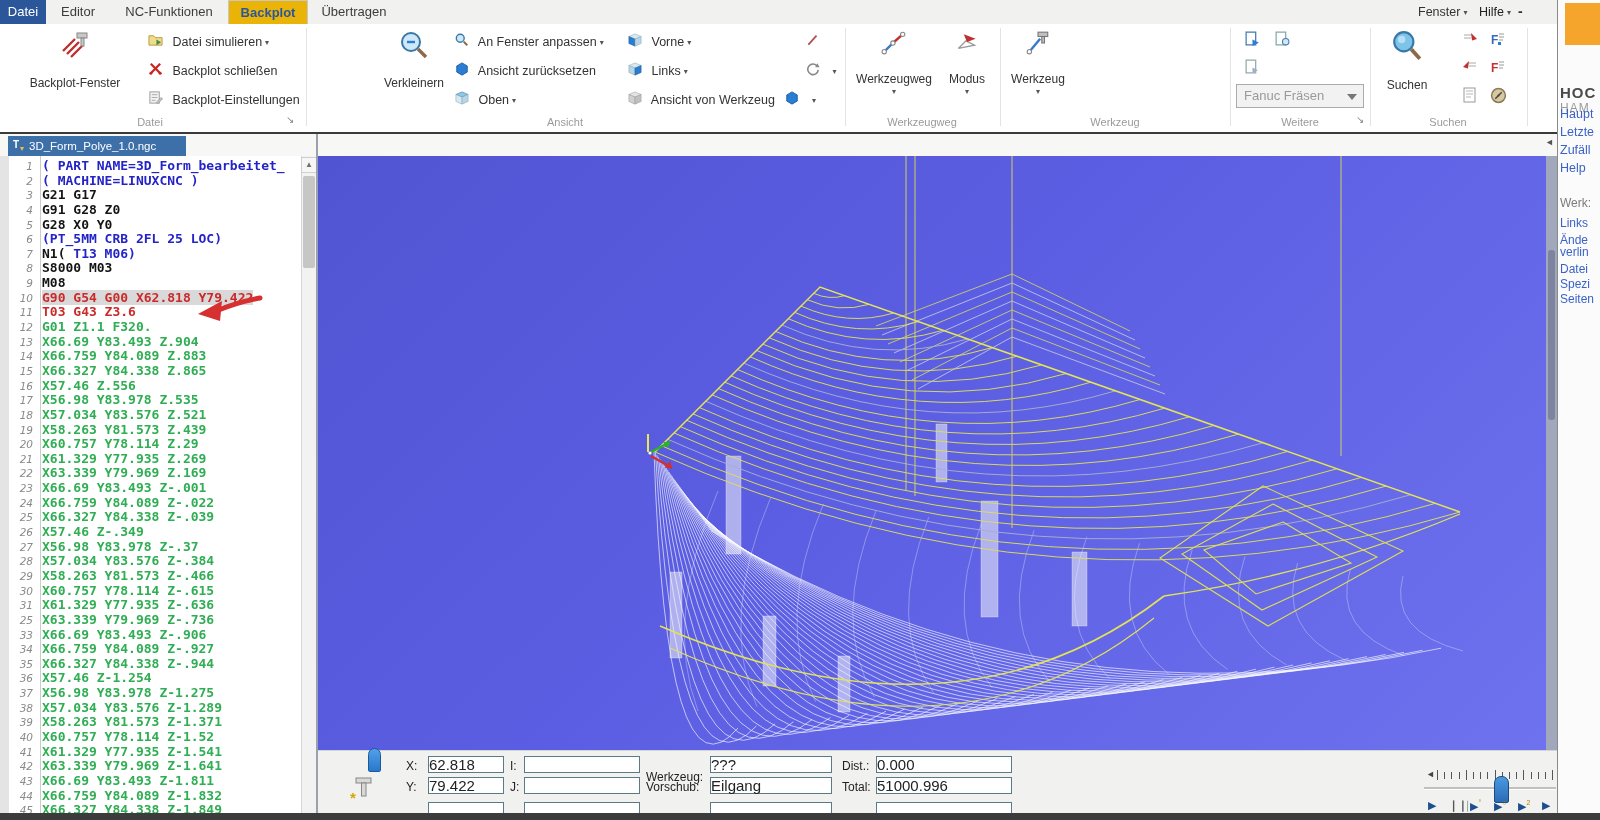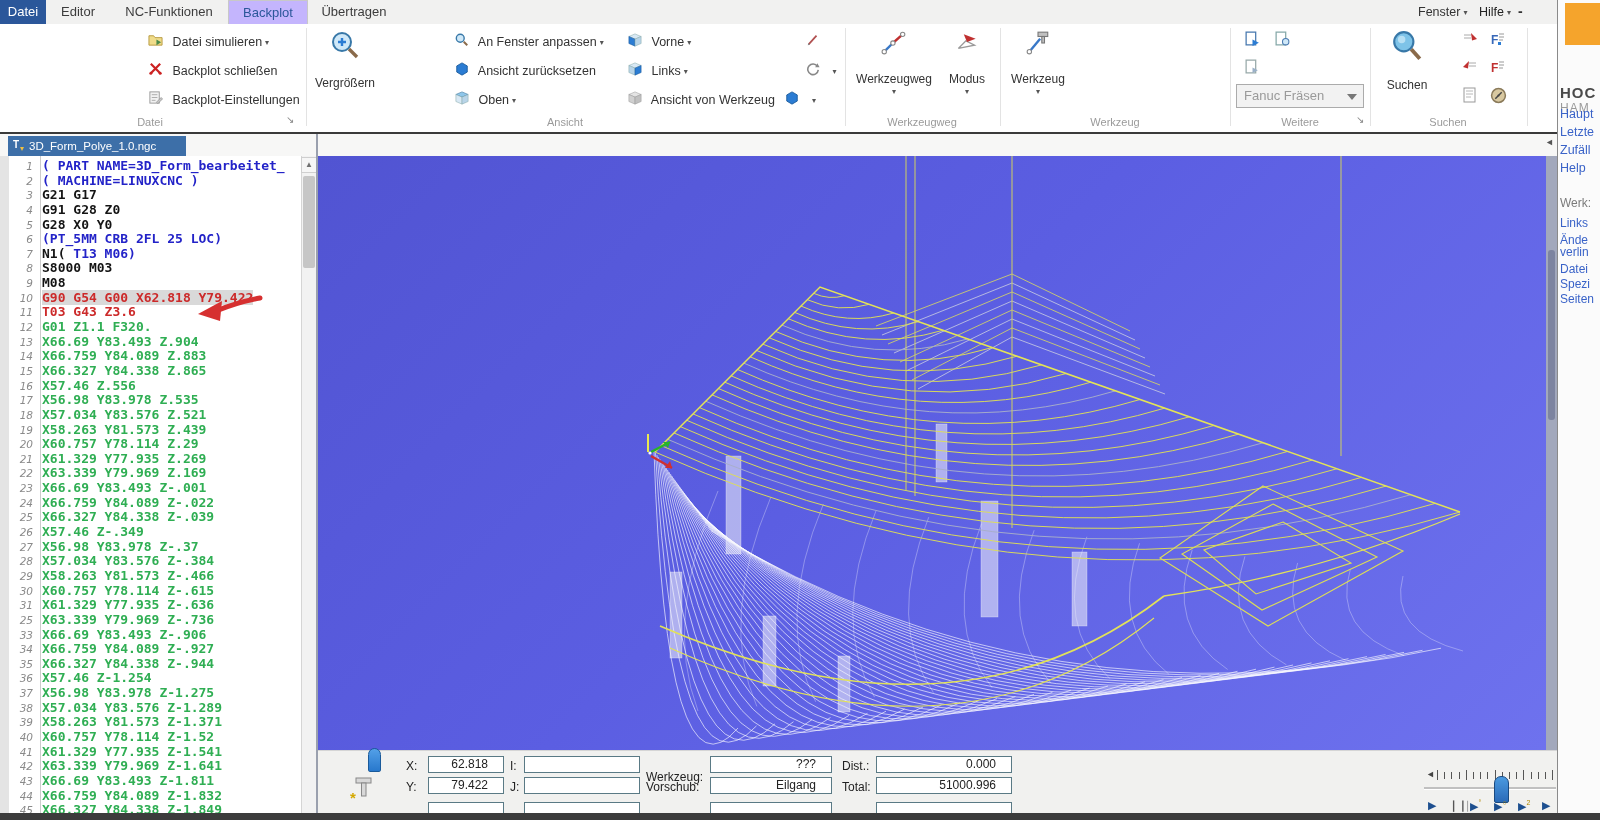--- a/index.html
+++ b/index.html
@@ -3,21 +3,21 @@
 <meta charset="utf-8">
 <style>
   html,body{margin:0;padding:0;background:#e8e8e8;}
   #app{position:relative;width:1600px;height:820px;overflow:hidden;background:#fff;
        font-family:"Liberation Sans",sans-serif;color:#222;}
   .abs{position:absolute;}
   
   #tabrow{position:absolute;left:0;top:0;width:1557px;height:24px;background:#f1f1f0;border-bottom:1px solid #d8d8d8;}
   .tab{position:absolute;top:0;height:24px;line-height:24px;text-align:center;font-size:13px;color:#3c3c3c;cursor:default;}
   .tab.app{background:#2b579a;color:#fff;}
-  .tab.active{background:#c4b5fd;color:#2b579a;border:1px solid #c8c8c8;border-bottom:none;box-sizing:border-box;}
+  .tab.active{background:#eab308;color:#2b579a;border:1px solid #c8c8c8;border-bottom:none;box-sizing:border-box;font-weight:bold;}
   #winmenu{position:absolute;top:0;height:24px;line-height:24px;font-size:12.5px;color:#333;}
   .dd{font-size:8px;color:#555;margin-left:3px;vertical-align:1px;}
   
   #ribbon{position:absolute;left:0;top:24px;width:1557px;height:108px;background:#fff;}
   .gsep{position:absolute;top:4px;width:1px;height:98px;background:#e3e3e3;}
   .glabel{position:absolute;top:92px;font-size:11px;color:#9a9a9a;text-align:center;}
   .launcher{position:absolute;top:90px;font-size:10px;color:#8a8a8a;}
   .bigbtn{position:absolute;top:2px;height:102px;text-align:center;font-size:12px;color:#333;}
   .bigbtn .bicon{display:block;margin:4px auto 0 auto;}
   .bigbtn .blabel{display:block;margin-top:14px;line-height:13px;}
@@ -53,21 +53,21 @@
   #viewport{position:absolute;left:318px;top:156px;width:1228px;height:594px;
             background:linear-gradient(135deg,#5154d2 0%,#5b5ee2 45%,#6e72ee 100%);}
   #vsplit{position:absolute;left:316px;top:134px;width:2px;height:679px;background:#9aa0ae;}
   #rstrip{position:absolute;left:1546px;top:156px;width:11px;height:594px;background:#a2a8bc;}
   #rthumb{position:absolute;left:1548px;top:250px;width:7px;height:170px;background:#7d84a0;border-radius:3px;}
   #redge{position:absolute;left:1557px;top:0;width:1px;height:813px;background:#8a8a8a;}
   
   #statusbar{position:absolute;left:318px;top:750px;width:1239px;height:63px;background:#f1f1ef;border-top:1px solid #d5d5d5;box-sizing:border-box;}
   .slabel{position:absolute;font-size:12px;color:#222;}
   .sbox{position:absolute;height:17px;background:#fff;border:1px solid #5a7a85;box-sizing:border-box;
-        font-size:12px;color:#222;text-align:right;padding-right:15px;line-height:15px;}
+        font-size:15px;color:#222;text-align:left;padding-right:15px;line-height:15px;}
   #pin{position:absolute;left:368px;top:748px;width:13px;height:24px;background:linear-gradient(#53a0e8,#2878cc);
        border:1px solid #1a5a9a;border-radius:7px 7px 2px 2px;box-sizing:border-box;}
   
   #slarrow{position:absolute;left:1426px;top:769px;font-size:9px;color:#444;}
   .tick{position:absolute;width:1px;background:#555;}
   #groove{position:absolute;left:1424px;top:787px;width:132px;height:2px;background:#c0c0c0;border-bottom:1px solid #fff;}
   #sthumb{position:absolute;left:1494px;top:776px;width:15px;height:27px;background:linear-gradient(#4a9ae0,#2a6ab8);
           border:1px solid #1a4a80;border-radius:7px 7px 2px 2px;box-sizing:border-box;}
   .pb{position:absolute;top:799px;font-size:11px;color:#1d4f8f;}
   .pb sup{font-size:7px;color:#b08800;}
@@ -103,20 +103,29 @@
     </div>
 
   <div id="ribbon">
     <div class="gsep" style="left:306px"></div>
     <div class="gsep" style="left:845px"></div>
     <div class="gsep" style="left:1000px"></div>
     <div class="gsep" style="left:1230px"></div>
     <div class="gsep" style="left:1370px"></div>
     <div class="gsep" style="left:1527px"></div>
 
+    <div class="bigbtn" style="left:8px;width:134px;">
+      <span class="bicon">
+        <svg width="30" height="30" viewBox="0 0 30 30">
+          <path d="M3 21 L15 9 M7 24 L19 12 M11 27 L23 15" stroke="#c03030" stroke-width="2.4" fill="none"></path>
+          <rect x="17" y="3" width="10" height="5" fill="#c8c8c8" stroke="#888"></rect>
+          <rect x="21" y="8" width="3" height="8" fill="#c8c8c8" stroke="#888"></rect>
+        </svg></span>
+      <span class="blabel">Backplot-Fenster</span>
+    </div>
     <div class="sbtn" style="left:148px;top:7px;">
       <span class="sicon">
         <svg width="15" height="15" viewBox="0 0 16 16">
             <path d="M1 4 h5 l1.5 2 H15 v8 H1 z" fill="#f0dc8a" stroke="#b89a40"></path>
             <path d="M9 8 l5 3 -5 3 z" fill="#4a8a4a"></path>
           </svg></span>
       <span>Datei simulieren</span><span class="dd">▾</span>
     </div>
     <div class="sbtn" style="left:148px;top:36px;">
       <span class="sicon">
@@ -132,28 +141,28 @@
         <svg width="15" height="15" viewBox="0 0 16 16">
             <rect x="2" y="2" width="10" height="12" fill="#f2f2f2" stroke="#999"></rect>
             <path d="M4 5 h6 M4 8 h6 M4 11 h4" stroke="#aaa"></path>
             <path d="M9 13 L14 8 l1.5 1.5 L10.5 14.5 z" fill="#c8c8c8" stroke="#888" stroke-width=".7"></path>
           </svg></span>
       <span>Backplot-Einstellungen</span>
     </div>
     <div class="glabel" style="left:60px;width:180px;">Datei</div>
     <div class="launcher" style="left:286px;">↘</div>
 
-    <div class="bigbtn" style="left:312px;width:66px;">
+    <div class="bigbtn" style="left:380px;width:68px;">
       <span class="bicon">
         <svg width="30" height="30" viewBox="0 0 30 30">
             <circle cx="12" cy="12" r="9" fill="#cfe8f8" stroke="#3878a8" stroke-width="2"></circle>
             <path d="M19 19 L27 27" stroke="#8a6a4a" stroke-width="3.4"></path>
-            <path d="M8 12 h8 M12 8 v8" stroke="#2b7cd3" stroke-width="2.4"></path>
-          </svg></span>
-      <span class="blabel">Vergrößern</span>
+            <path d="M8 12 h8" stroke="#2b7cd3" stroke-width="2.4"></path>
+          </svg></span>
+      <span class="blabel">Verkleinern</span>
     </div>
     <div class="sbtn" style="left:455px;top:7px;">
       <span class="sicon">
         <svg width="14" height="14" viewBox="0 0 16 16">
             <circle cx="6" cy="6" r="4.5" fill="#cfe8f8" stroke="#3878a8" stroke-width="1.6"></circle>
             <path d="M10 10 L14 14" stroke="#8a6a4a" stroke-width="2.2"></path>
           </svg></span>
       <span>An Fenster anpassen</span><span class="dd">▾</span>
     </div>
     <div class="sbtn" style="left:455px;top:36px;">

